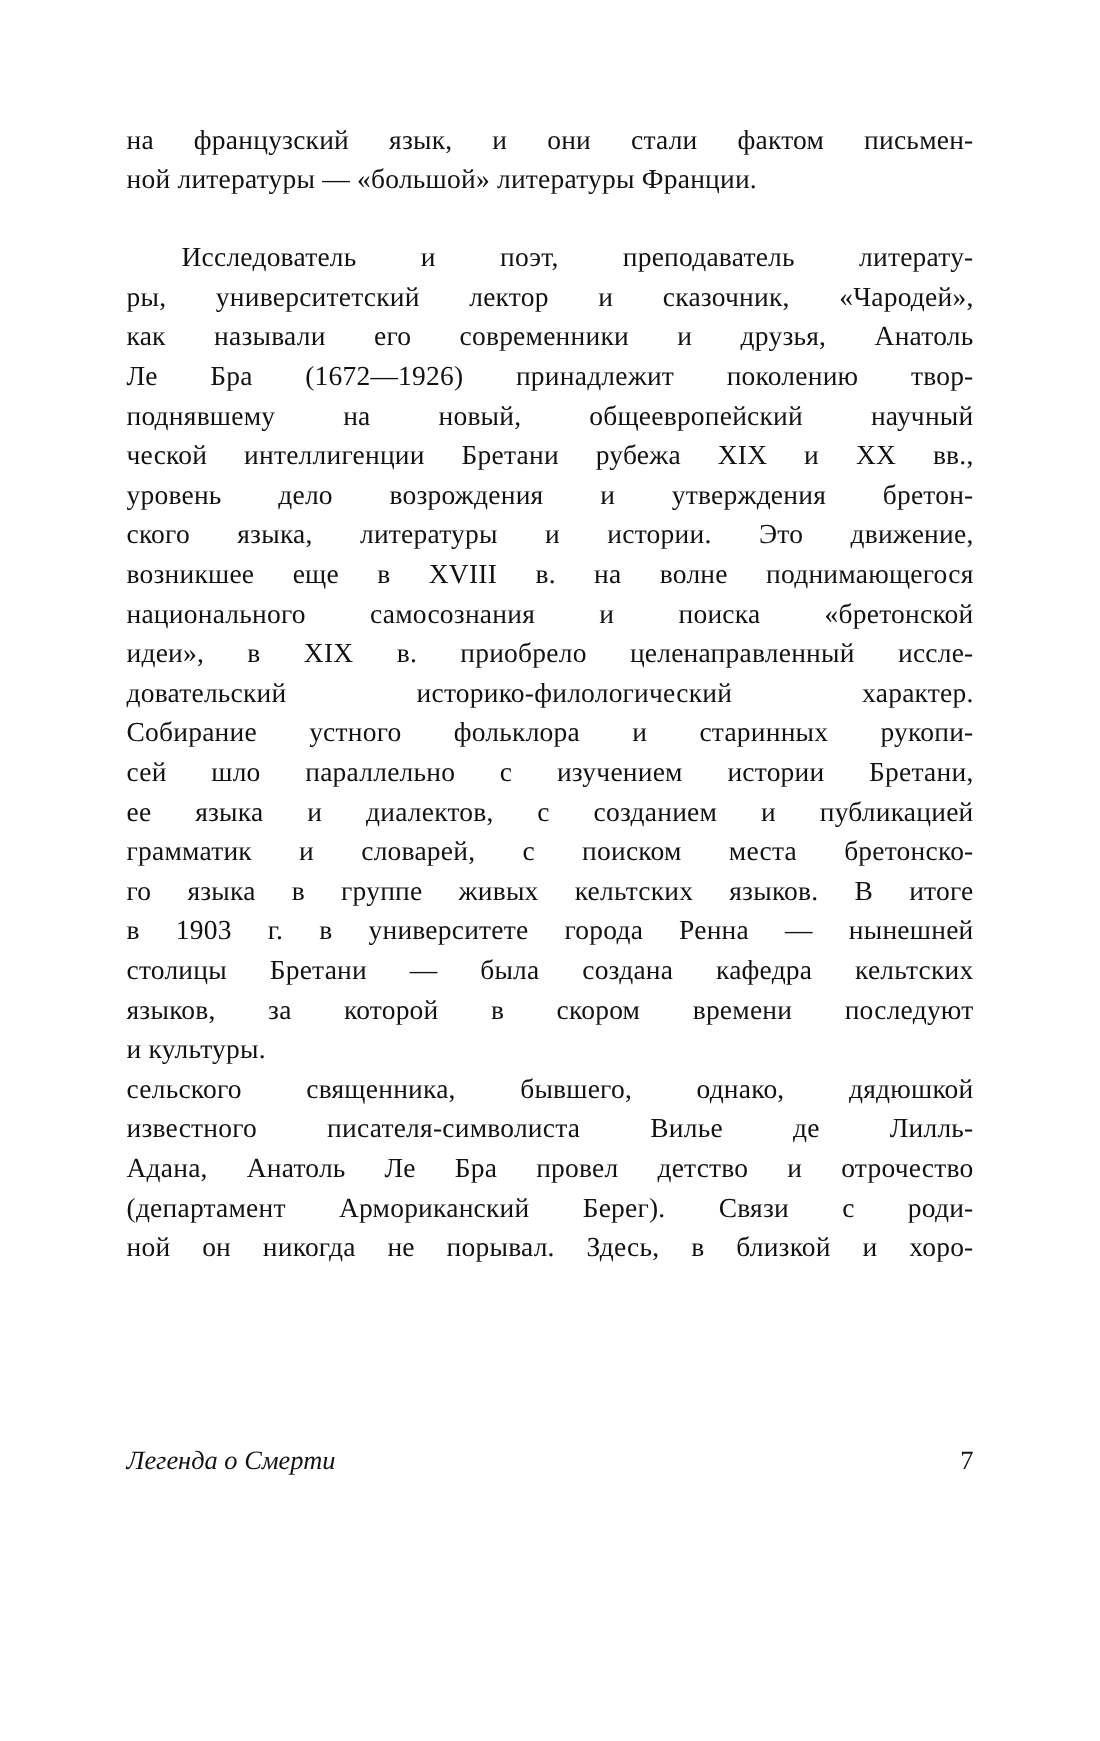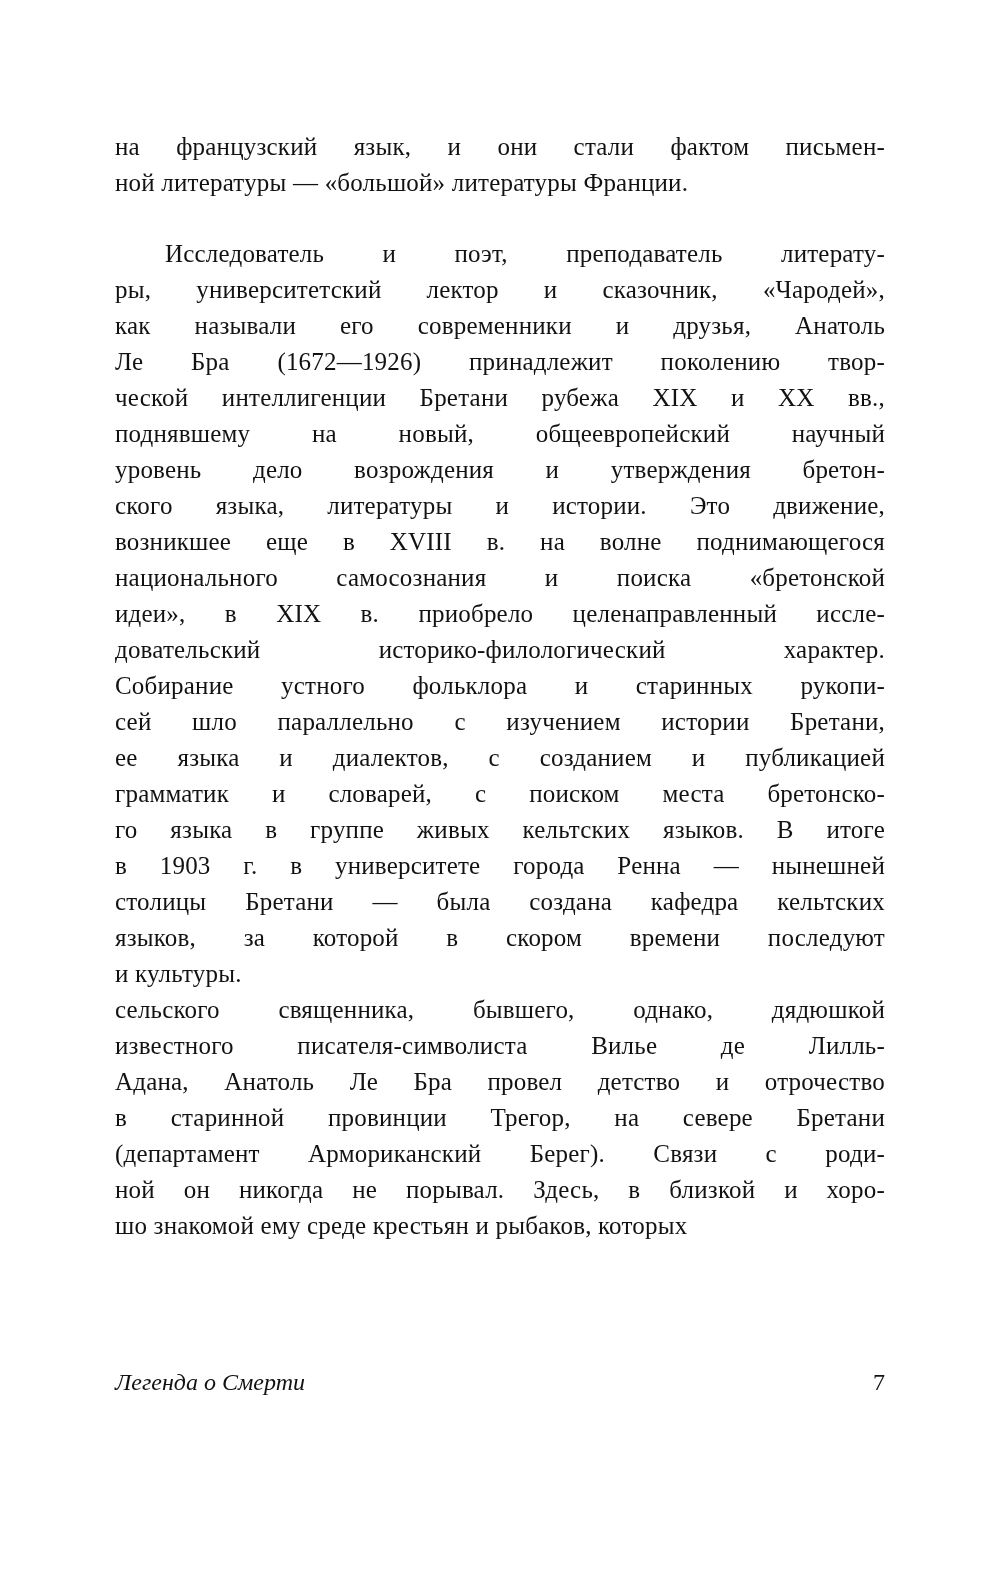--- a/index.html
+++ b/index.html
@@ -12,21 +12,21 @@
     width: 1000px;
     height: 1583px;
     background: #ffffff;
     font-family: "Liberation Serif", "DejaVu Serif", serif;
     color: #121212;
     overflow: hidden;
   }
   .text-block {
     position: absolute;
     left: 115px;
-    top: 129px;
+    top: 110px;
     width: 770px;
   }
   .paragraph {
     margin: 0;
     padding: 0;
   }
   .line {
     font-size: 25px;
     line-height: 36px;
     text-align: justify;
@@ -38,21 +38,21 @@
     text-align-last: left;
   }
   .line.indent {
     text-indent: 50px;
     margin-top: 35px;
   }
   .footer {
     position: absolute;
     left: 115px;
     width: 770px;
-    top: 1366px;
+    top: 1312px;
     display: flex;
     justify-content: space-between;
     align-items: baseline;
     font-size: 24px;
     line-height: 32px;
   }
   .footer .book-title {
     font-style: italic;
   }
   .footer .page-num {
@@ -66,45 +66,43 @@
   <div class="text-block">
       <div class="paragraph">
         <div class="line">на французский язык, и они стали фактом письмен-</div>
         <div class="line last">ной литературы — «большой» литературы Франции.</div>
       </div>
       <div class="paragraph">
         <div class="line indent">Исследователь и поэт, преподаватель литерату-</div>
         <div class="line">ры, университетский лектор и сказочник, «Чародей»,</div>
         <div class="line">как называли его современники и друзья, Анатоль</div>
         <div class="line">Ле Бра (1672—1926) принадлежит поколению твор-</div>
+        <div class="line">поднявшему на новый, общеевропейский научный</div>
         <div class="line">ческой интеллигенции Бретани рубежа XIX и XX вв.,</div>
-        <div class="line">поднявшему на новый, общеевропейский научный</div>
         <div class="line">уровень дело возрождения и утверждения бретон-</div>
         <div class="line">ского языка, литературы и истории. Это движение,</div>
         <div class="line">возникшее еще в XVIII в. на волне поднимающегося</div>
         <div class="line">национального самосознания и поиска «бретонской</div>
         <div class="line">идеи», в XIX в. приобрело целенаправленный иссле-</div>
         <div class="line">довательский историко-филологический характер.</div>
         <div class="line">Собирание устного фольклора и старинных рукопи-</div>
         <div class="line">сей шло параллельно с изучением истории Бретани,</div>
         <div class="line">ее языка и диалектов, с созданием и публикацией</div>
         <div class="line">грамматик и словарей, с поиском места бретонско-</div>
         <div class="line">го языка в группе живых кельтских языков. В итоге</div>
         <div class="line">в 1903 г. в университете города Ренна — нынешней</div>
         <div class="line">столицы Бретани — была создана кафедра кельтских</div>
         <div class="line">языков, за которой в скором времени последуют</div>
         <div class="line last">и культуры.</div>
       </div>
       <div class="paragraph">
         <div class="line">сельского священника, бывшего, однако, дядюшкой</div>
         <div class="line">известного писателя-символиста Вилье де Лилль-</div>
         <div class="line">Адана, Анатоль Ле Бра провел детство и отрочество</div>
-        <div class="line">в старинной провинции Трегор, на севере Бретани</div>
         <div class="line">(департамент Армориканский Берег). Связи с роди-</div>
         <div class="line">ной он никогда не порывал. Здесь, в близкой и хоро-</div>
-        <div class="line last">шо знакомой ему среде крестьян и рыбаков, которых</div>
       </div>
     </div>
   <div class="footer">
     <span class="book-title">Легенда о Смерти</span>
     <span class="page-num">7</span>
   </div>
 </div>
 
 </body></html>

